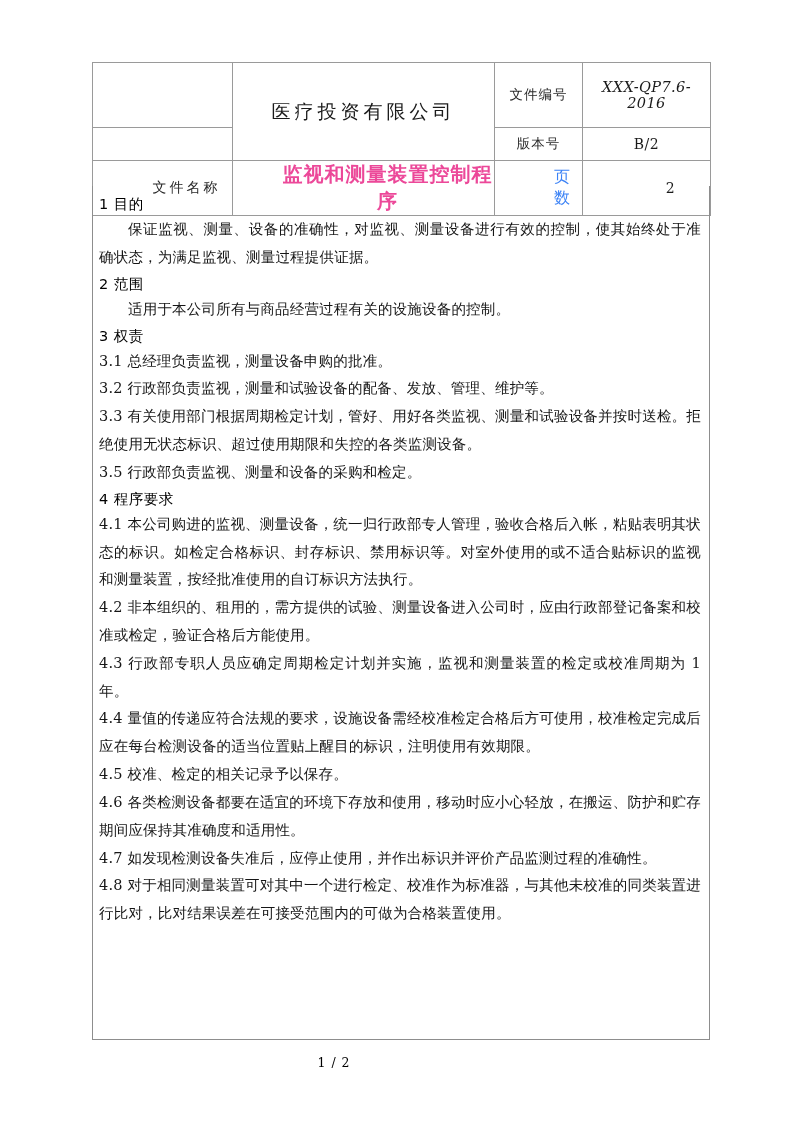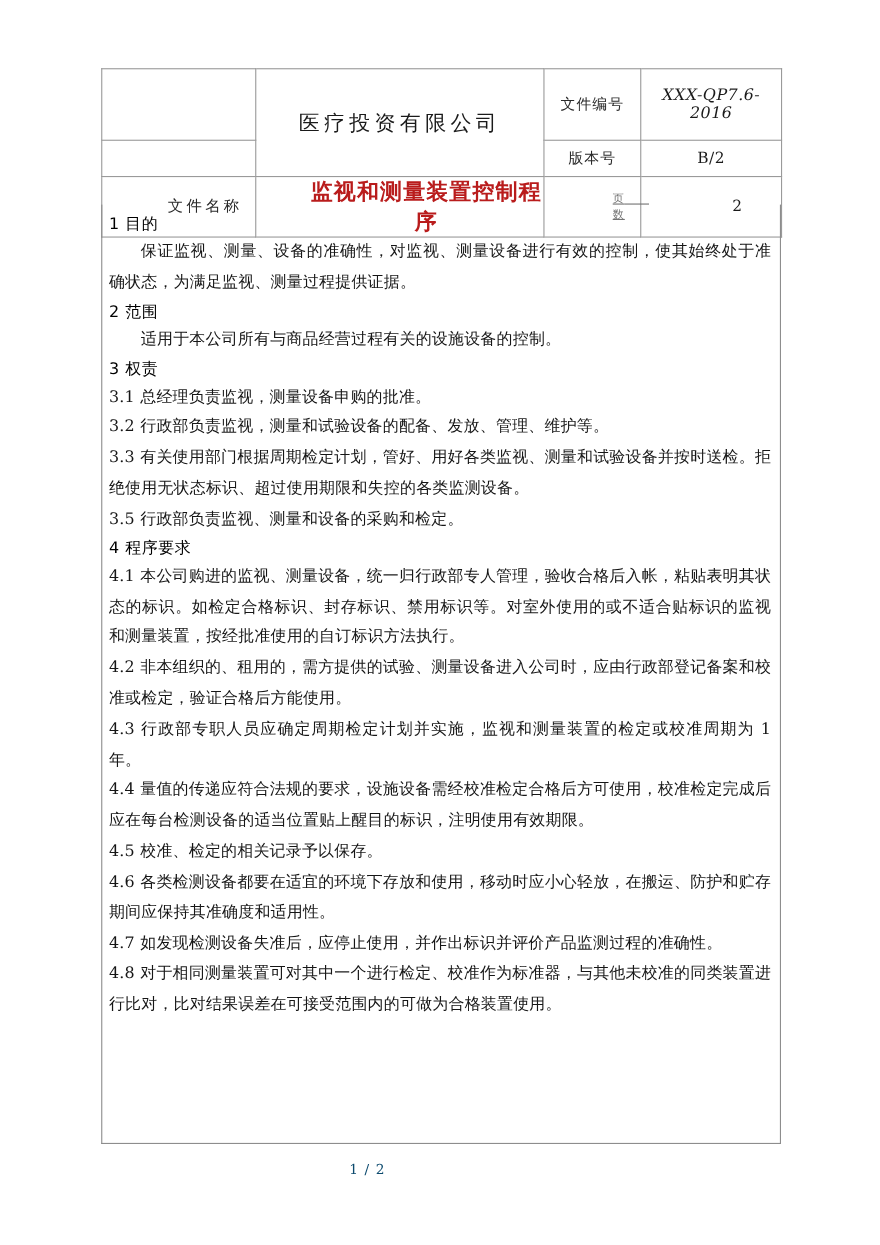--- a/index.html
+++ b/index.html
@@ -74,27 +74,26 @@
   .doc-label {
     font-size: 14px;
     letter-spacing: 3px;
     color: #2a2a2a;
   }
   .doc-title {
     font-size: 20px;
     font-weight: bold;
     letter-spacing: 1px;
     font-family: "DejaVu Sans", "Liberation Sans", sans-serif;
-    color: #b91c1c;
+    color: #ec4899;
   }
   .pages-label {
-    font-size: 10px;
-    letter-spacing: 1px;
-    color: #737373;
-    text-decoration: underline;
+    font-size: 16px;
+    letter-spacing: 1px;
+    color: #3b82f6;
   }
 
   
   .body-frame {
     position: absolute;
     left: 92px;
     top: 186px;
     width: 618px;
     height: 854px;
     border: 1px solid #8d8d8d;
@@ -126,21 +125,21 @@
   .indent { text-indent: 29px; }
 
   
   .footer {
     position: absolute;
     left: 0;
     top: 1055px;
     width: 668px;
     text-align: center;
     font-size: 12.5px;
-    color: #0c4a6e;
+    color: #000000;
     letter-spacing: 1px;
     font-family: "DejaVu Serif", "Liberation Serif", serif;
   }
 </style>
 </head>
 <body>
 
 <div class="page">
 
   <table class="header-table">

